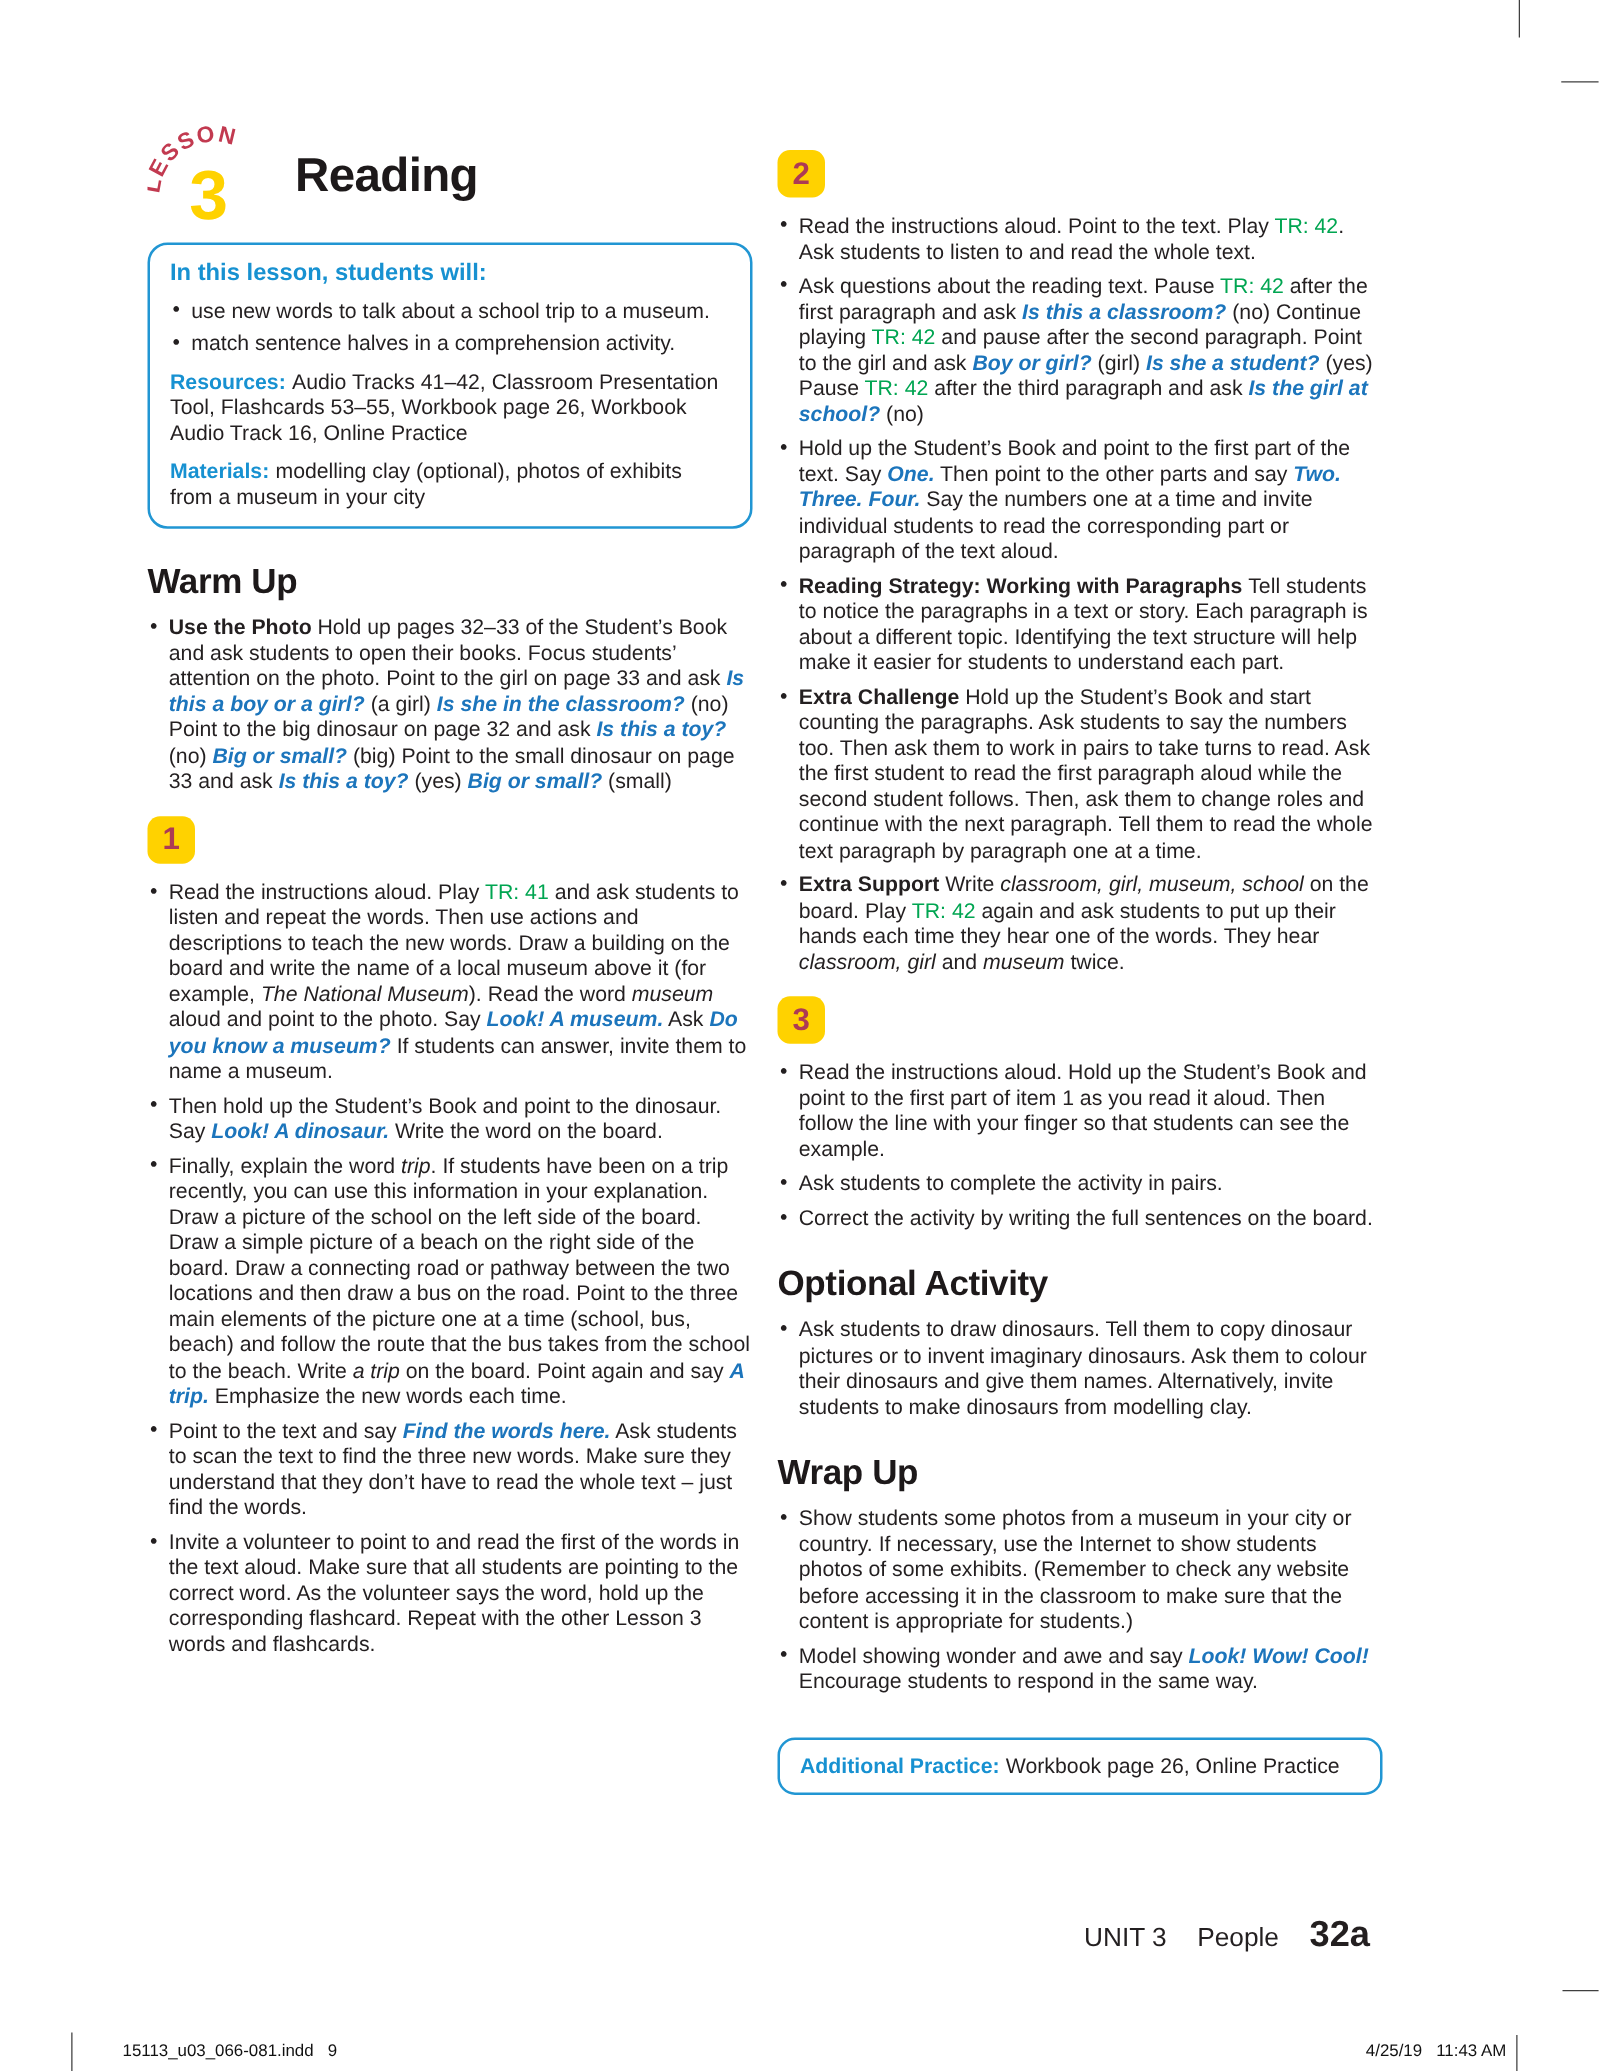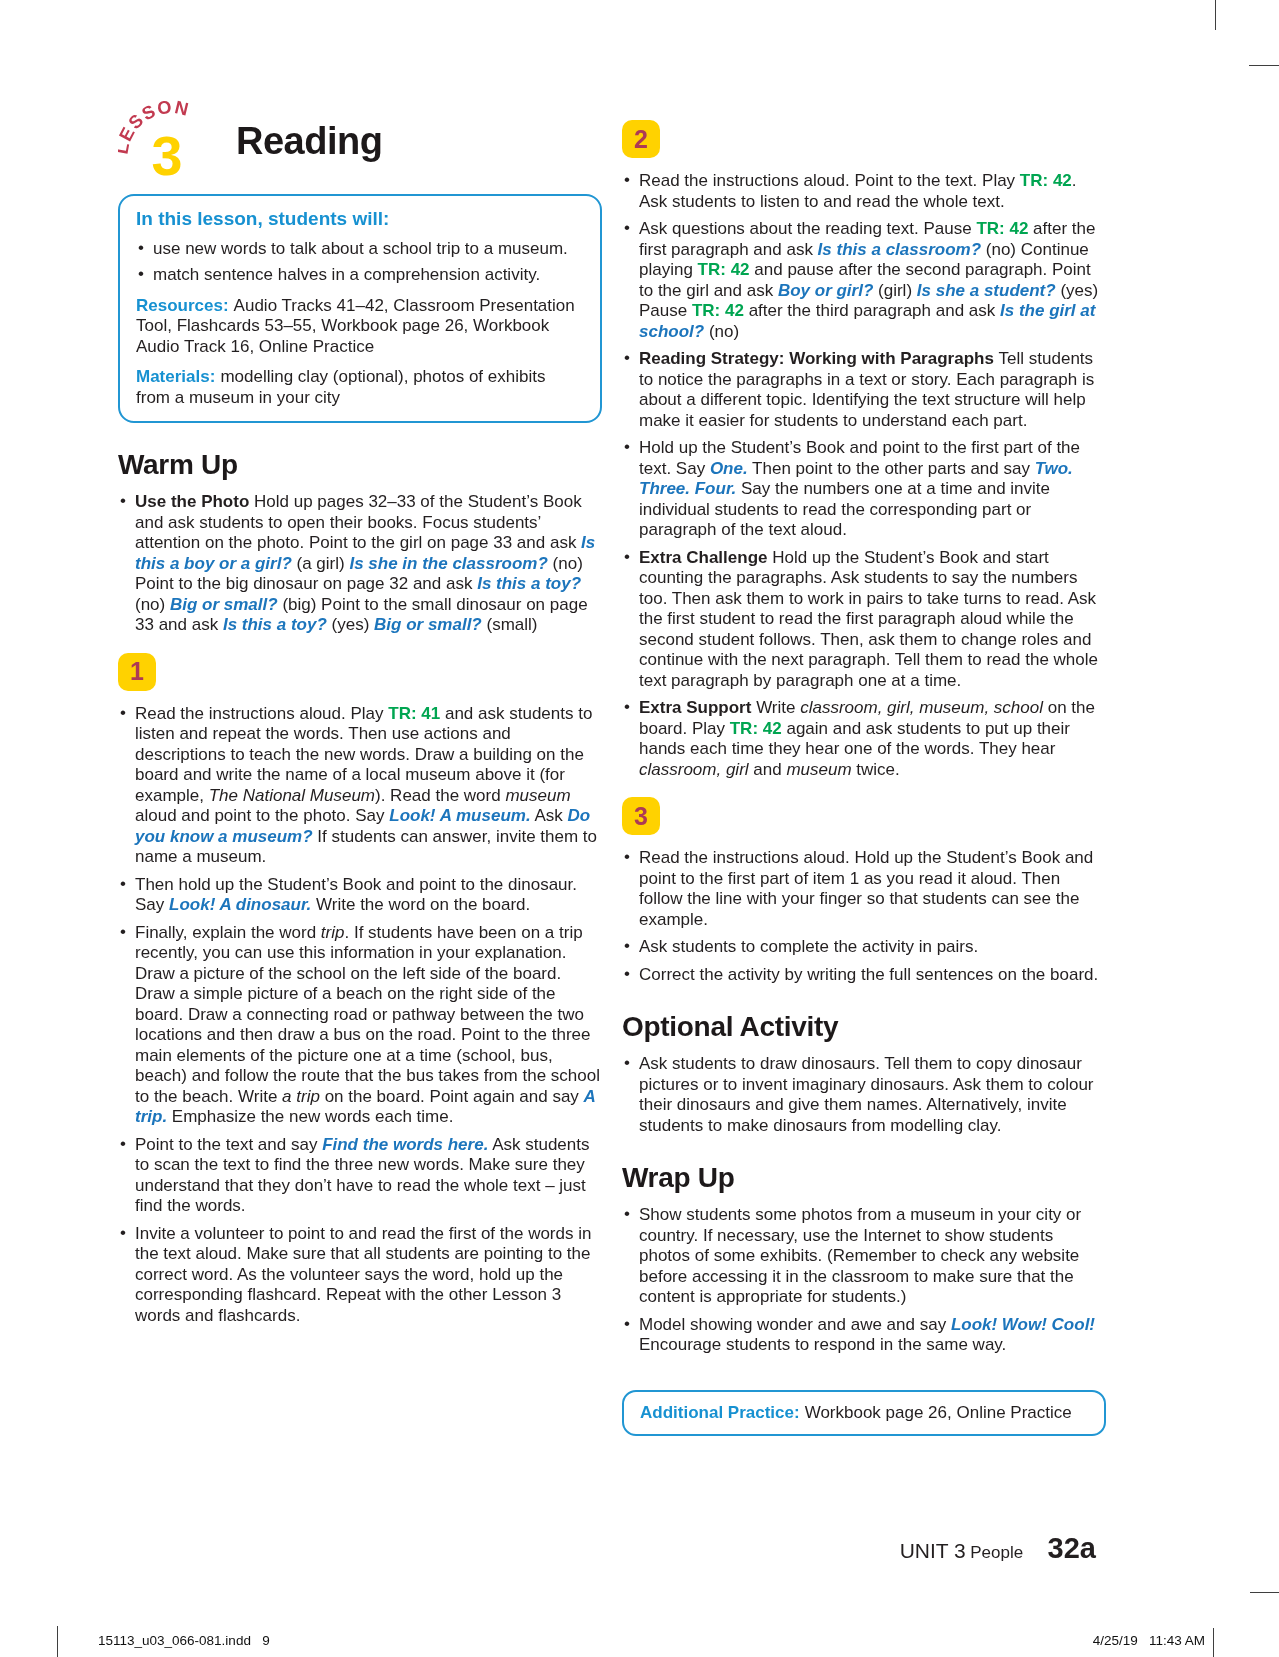--- a/index.html
+++ b/index.html
@@ -32,39 +32,39 @@
   
   ul.bullets{list-style:none;margin:0;padding:0;font-size:17px;line-height:20.5px;}
   ul.bullets li{position:relative;padding-left:17px;margin:0 0 7px 0;}
   ul.bullets li::before{content:"\2022";position:absolute;left:2px;top:-1px;font-size:17px;}
   .overview-box ul.bullets li{margin-bottom:6px;}
 
   
   .seg-b{font-weight:700;}
   .seg-i{font-style:italic;}
   .seg-q{color:#1c75bc;font-weight:700;font-style:italic;text-align:center;}
-  .seg-g{color:#00a551;font-weight:700;}
+  .seg-g{color:#00a551;font-weight:400;}
 
   
   .num-badge{
     width:38px;height:38px;border-radius:10px;background:#ffd200;color:#ad3a55;
     font-weight:700;font-size:25px;display:flex;align-items:center;justify-content:center;
     margin:17px 0 13px 0;
   }
 
   
   .practice-box{
     border:2.5px solid #2196d3;border-radius:14px;padding:11px 16px;margin-top:34px;
     font-size:17px;line-height:20.5px;
   }
 
   
   .page-footer{margin-top:96px;text-align:right;padding-right:10px;}
   .page-footer .unit{font-size:21px;}
-  .page-footer .section{font-size:17px;}
+  .page-footer .section{font-size:21px;margin-left:20px;}
   .page-footer .pagenum{font-size:29px;font-weight:700;margin-left:20px;}
 
   
   .print-footer{position:absolute;left:0;top:1633px;width:100%;font-size:13.5px;color:#111;}
   .print-footer span{white-space:pre;}
   .print-left{position:absolute;left:98px;top:0;}
   .print-right{position:absolute;right:74px;top:0;}
 
   
   .crop{position:absolute;background:#3f3f3f;}
@@ -125,22 +125,22 @@
     </ul>
 
 </div>
 
 <div class="col-right">
 
   <div class="num-badge" style="margin-top:0;">2</div>
   <ul class="bullets">
       <li><span>Read the instructions aloud. Point to the text. Play </span><span class="seg-g">TR: 42</span><span>. Ask students to listen to and read the whole text.</span></li>
       <li><span>Ask questions about the reading text. Pause </span><span class="seg-g">TR: 42</span><span> after the first paragraph and ask </span><span class="seg-q">Is this a classroom?</span><span> (no) Continue playing </span><span class="seg-g">TR: 42</span><span> and pause after the second paragraph. Point to the girl and ask </span><span class="seg-q">Boy or girl?</span><span> (girl) </span><span class="seg-q">Is she a student?</span><span> (yes) Pause </span><span class="seg-g">TR: 42</span><span> after the third paragraph and ask </span><span class="seg-q">Is the girl at school?</span><span> (no)</span></li>
+      <li><span>Hold up the Student’s Book and point to the first part of the text. Say </span><span class="seg-q">One.</span><span> Then point to the other parts and say </span><span class="seg-q">Two. Three. Four.</span><span> Say the numbers one at a time and invite individual students to read the corresponding part or paragraph of the text aloud.</span></li>
       <li><span class="seg-b">Reading Strategy: Working with Paragraphs </span><span>Tell students to notice the paragraphs in a text or story. Each paragraph is about a different topic. Identifying the text structure will help make it easier for students to understand each part.</span></li>
-      <li><span>Hold up the Student’s Book and point to the first part of the text. Say </span><span class="seg-q">One.</span><span> Then point to the other parts and say </span><span class="seg-q">Two. Three. Four.</span><span> Say the numbers one at a time and invite individual students to read the corresponding part or paragraph of the text aloud.</span></li>
       <li><span class="seg-b">Extra Challenge </span><span>Hold up the Student’s Book and start counting the paragraphs. Ask students to say the numbers too. Then ask them to work in pairs to take turns to read. Ask the first student to read the first paragraph aloud while the second student follows. Then, ask them to change roles and continue with the next paragraph. Tell them to read the whole text paragraph by paragraph one at a time.</span></li>
       <li><span class="seg-b">Extra Support </span><span>Write </span><span class="seg-i">classroom, girl, museum, school</span><span> on the board. Play </span><span class="seg-g">TR: 42</span><span> again and ask students to put up their hands each time they hear one of the words. They hear </span><span class="seg-i">classroom, girl</span><span> and </span><span class="seg-i">museum</span><span> twice.</span></li>
     </ul>
 
   <div class="num-badge">3</div>
   <ul class="bullets">
       <li><span>Read the instructions aloud. Hold up the Student’s Book and point to the first part of item 1 as you read it aloud. Then follow the line with your finger so that students can see the example.</span></li>
       <li><span>Ask students to complete the activity in pairs.</span></li>
       <li><span>Correct the activity by writing the full sentences on the board.</span></li>
     </ul>

